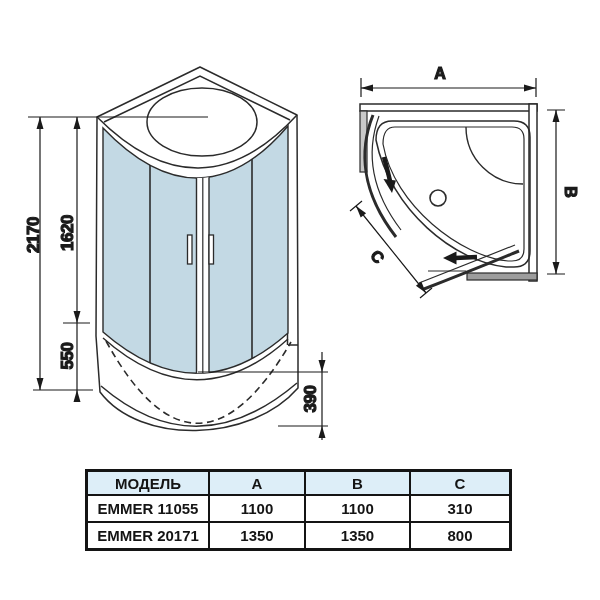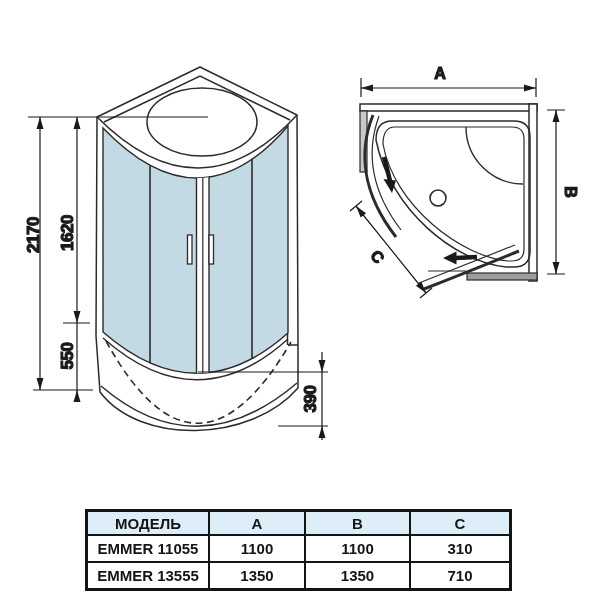--- a/index.html
+++ b/index.html
@@ -3,21 +3,21 @@
 <meta charset="utf-8">
 <style>
   html,body{margin:0;padding:0;background:#ffffff;}
   .canvas{
     position:relative;width:600px;height:600px;background:#ffffff;overflow:hidden;
     font-family:"Liberation Sans",sans-serif;
   }
   .drawing{position:absolute;left:0;top:0;}
   .dim-label{font-weight:bold;fill:#1a1a1a;font-size:17px;letter-spacing:-0.5px;}
   .axis-label{font-weight:bold;fill:#1a1a1a;font-size:16px;}
-  .spec-table{position:absolute;left:85px;top:469px;margin-top:40px;}
+  .spec-table{position:absolute;left:85px;top:469px;}
   table{border-collapse:collapse;border:3px solid #141414;background:#ffffff;}
   th,td{
     border:2px solid #141414;text-align:center;vertical-align:middle;
     font-weight:bold;color:#141414;padding:0;font-size:15px;
   }
   th{background:#ddeef8;height:22px;}
   td{height:25px;border-radius:13px;}
   .c-model{width:120px;}
   .c-a{width:94px;}
   .c-b{width:103px;}
@@ -141,22 +141,22 @@
         <th class="c-b">B</th>
         <th class="c-c">C</th>
       </tr>
       <tr>
         <td>EMMER 11055</td>
         <td>1100</td>
         <td>1100</td>
         <td>310</td>
       </tr>
       <tr>
-        <td>EMMER 13555</td>
+        <td>EMMER 20171</td>
         <td>1350</td>
         <td>1350</td>
-        <td>710</td>
+        <td>800</td>
       </tr>
     </tbody>
       </table>
   </div>
 
 </div>
 
 </body></html>

